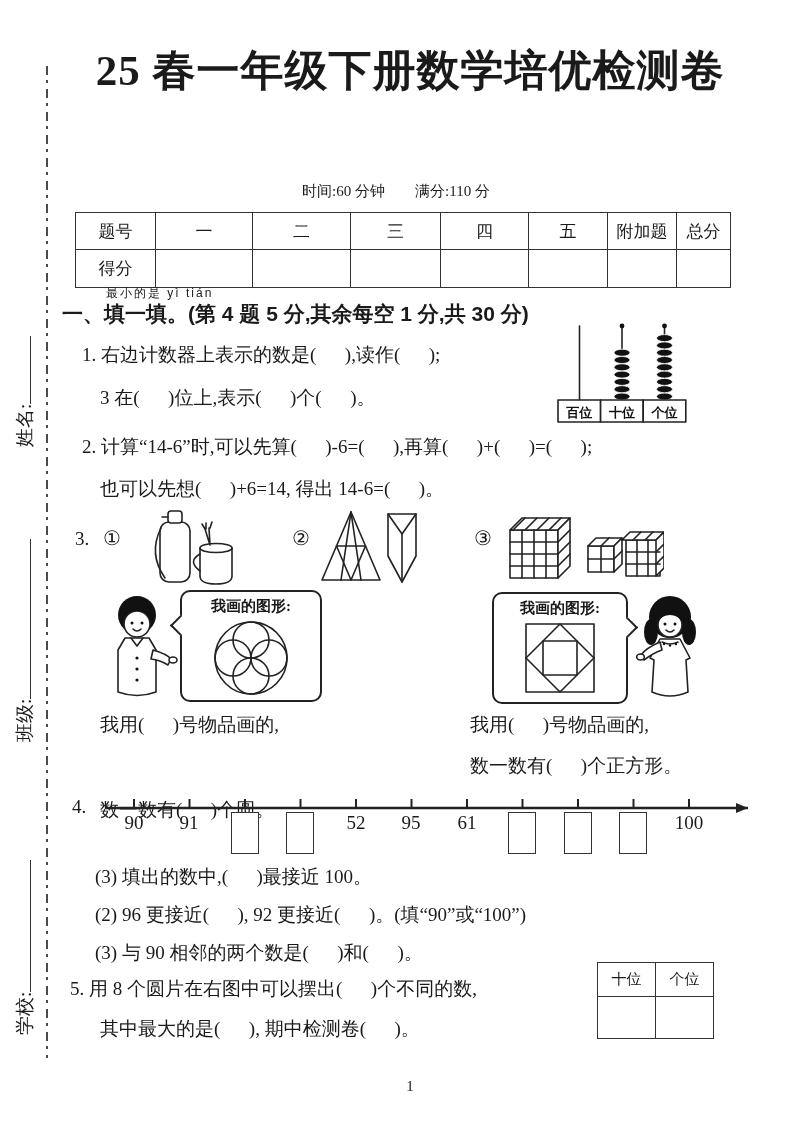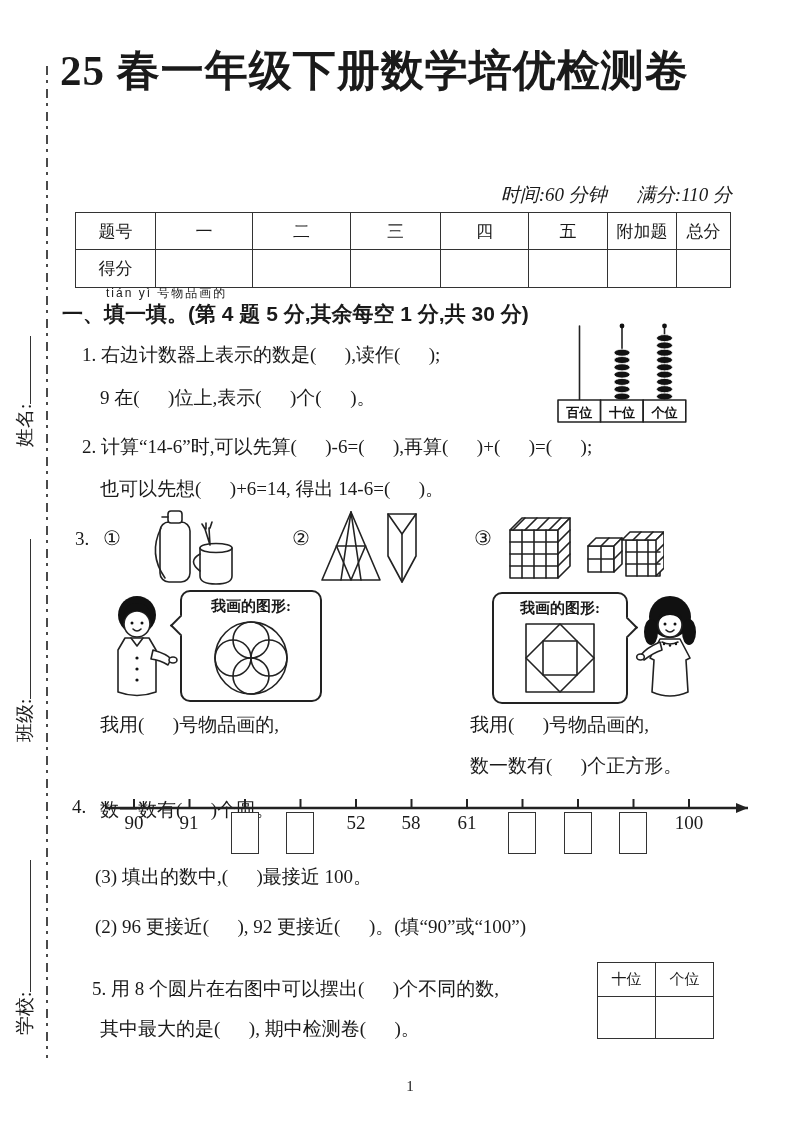--- a/index.html
+++ b/index.html
@@ -13,25 +13,25 @@
     position:absolute; left:46px; top:66px; width:2px; height:992px;
     background-image:repeating-linear-gradient(to bottom,#4a4a4a 0 9px,transparent 9px 14px,#4a4a4a 14px 17px,transparent 17px 23px);
   }
   
   .vlabel {
     position:absolute; left:12px; font-size:19px; white-space:nowrap;
     transform:rotate(-90deg); transform-origin:top left;
   }
   .vlabel .blank { display:inline-block; border-bottom:1.6px solid #333; height:15px; vertical-align:baseline; }
   
-  .title { position:absolute; left:60px; top:42px; width:700px; text-align:left;
+  .title { position:absolute; left:60px; top:42px; width:700px; text-align:center;
            font-size:43px; font-weight:bold; letter-spacing:1px; }
   .subtitle { position:absolute; left:60px; top:112px; width:700px; text-align:center;
               font-size:35px; font-weight:bold; }
-  .info-line { position:absolute; left:60px; top:182px; width:672px; text-align:right; font-size:19px;font-style:italic; }
+  .info-line { position:absolute; left:60px; top:182px; width:672px; text-align:center; font-size:15px; }
   .info-line .gap { display:inline-block; width:30px; }
   
   table.score { position:absolute; left:75px; top:212px; border-collapse:collapse; table-layout:fixed; }
   table.score td { border:1.6px solid #333; text-align:center; font-size:17px; padding:0; }
   table.score tr.hdr td { height:37px; }
   table.score tr.scr td { height:38px; }
   
   .section-heading { position:absolute; left:62px; top:300px; font-family:"Liberation Sans","DejaVu Sans",sans-serif;
                      font-weight:bold; font-size:21px; white-space:pre; }
   .ruby-wrap { position:relative; display:inline-block; }
@@ -101,24 +101,24 @@
       <td></td>
       <td></td>
       <td></td>
       <td></td>
       <td></td>
       <td></td>
     </tr>
   </tbody>
     </table>
 
-  <div class="section-heading"><span>一、</span><span class="ruby-wrap"><span class="pinyin">tián yì 号物品画的</span><span>填一填。</span></span><span>(第 4 题 5 分,其余每空 1 分,共 30 分)</span></div>
+  <div class="section-heading"><span>一、</span><span class="ruby-wrap"><span class="pinyin">最小的是 yì tián</span><span>填一填。</span></span><span>(第 4 题 5 分,其余每空 1 分,共 30 分)</span></div>
 
   <div class="q-line" style="left:82px; top:342px;">1. 右边计数器上表示的数是(      ),读作(      );</div>
-  <div class="q-line" style="left:100px; top:385px;">9 在(      )位上,表示(      )个(      )。</div>
+  <div class="q-line" style="left:100px; top:385px;">3 在(      )位上,表示(      )个(      )。</div>
 
   <svg class="counter" width="132" height="104" viewBox="0 0 132 104">
     <line class="ink" x1="23.5" y1="6" x2="23.5" y2="80"></line>
     <line class="ink" x1="66" y1="6" x2="66" y2="80"></line>
     <line class="ink" x1="108.5" y1="6" x2="108.5" y2="80"></line>
     <circle class="blackfill" cx="66" cy="6" r="2.4"></circle>
     <circle class="blackfill" cx="108.5" cy="6" r="2.4"></circle>
     <g id="bead-layer">
         <ellipse cx="66" cy="76.5" rx="8" ry="3.5" fill="#111" stroke="#fff" stroke-width="0.8"></ellipse>
         <ellipse cx="66" cy="69.2" rx="8" ry="3.5" fill="#111" stroke="#fff" stroke-width="0.8"></ellipse>
@@ -272,32 +272,33 @@
         <line x1="512" y1="7" x2="512" y2="17"></line>
           <line x1="567.5" y1="7" x2="567.5" y2="17"></line>
         <line x1="623" y1="7" x2="623" y2="17"></line>
       </g>
     </svg>
     <span class="nl-label" style="left:46px;">90</span>
     <span class="nl-label" style="left:101px;">91</span>
     <div class="nl-box" style="left:165px;"></div>
     <div class="nl-box" style="left:220px;"></div>
     <span class="nl-label" style="left:268px;">52</span>
-    <span class="nl-label" style="left:323px;">58</span>
+    <span class="nl-label" style="left:323px;">95</span>
     <span class="nl-label" style="left:379px;">61</span>
     <div class="nl-box" style="left:442px;"></div>
     <div class="nl-box" style="left:498px;"></div>
     <div class="nl-box" style="left:553px;"></div>
     <span class="nl-label" style="left:601px;">100</span>
   </div>
 
   <div class="q-line" style="left:95px; top:864px;">(3) 填出的数中,(      )最接近 100。</div>
-  <div class="q-line" style="left:95px; top:902px;margin-top:12px;">(2) 96 更接近(      ), 92 更接近(      )。(填“90”或“100”)</div>
-
-  <div class="q-line" style="left:92px; top:976px;font-family:Liberation Serif, serif;">5. 用 8 个圆片在右图中可以摆出(      )个不同的数,</div>
+  <div class="q-line" style="left:95px; top:902px;">(2) 96 更接近(      ), 92 更接近(      )。(填“90”或“100”)</div>
+  <div class="q-line" style="left:95px; top:940px;">(3) 与 90 相邻的两个数是(      )和(      )。</div>
+
+  <div class="q-line" style="left:70px; top:976px;font-family:Liberation Serif, serif;">5. 用 8 个圆片在右图中可以摆出(      )个不同的数,</div>
   <div class="q-line" style="left:100px; top:1016px;">其中最大的是(      ), 期中检测卷(      )。</div>
   <table class="place">
     <tbody>
         <tr class="hdr">
       <td style="width:58px;">十位</td>
       <td style="width:58px;">个位</td>
     </tr>
     <tr class="row">
       <td></td>
       <td></td>

